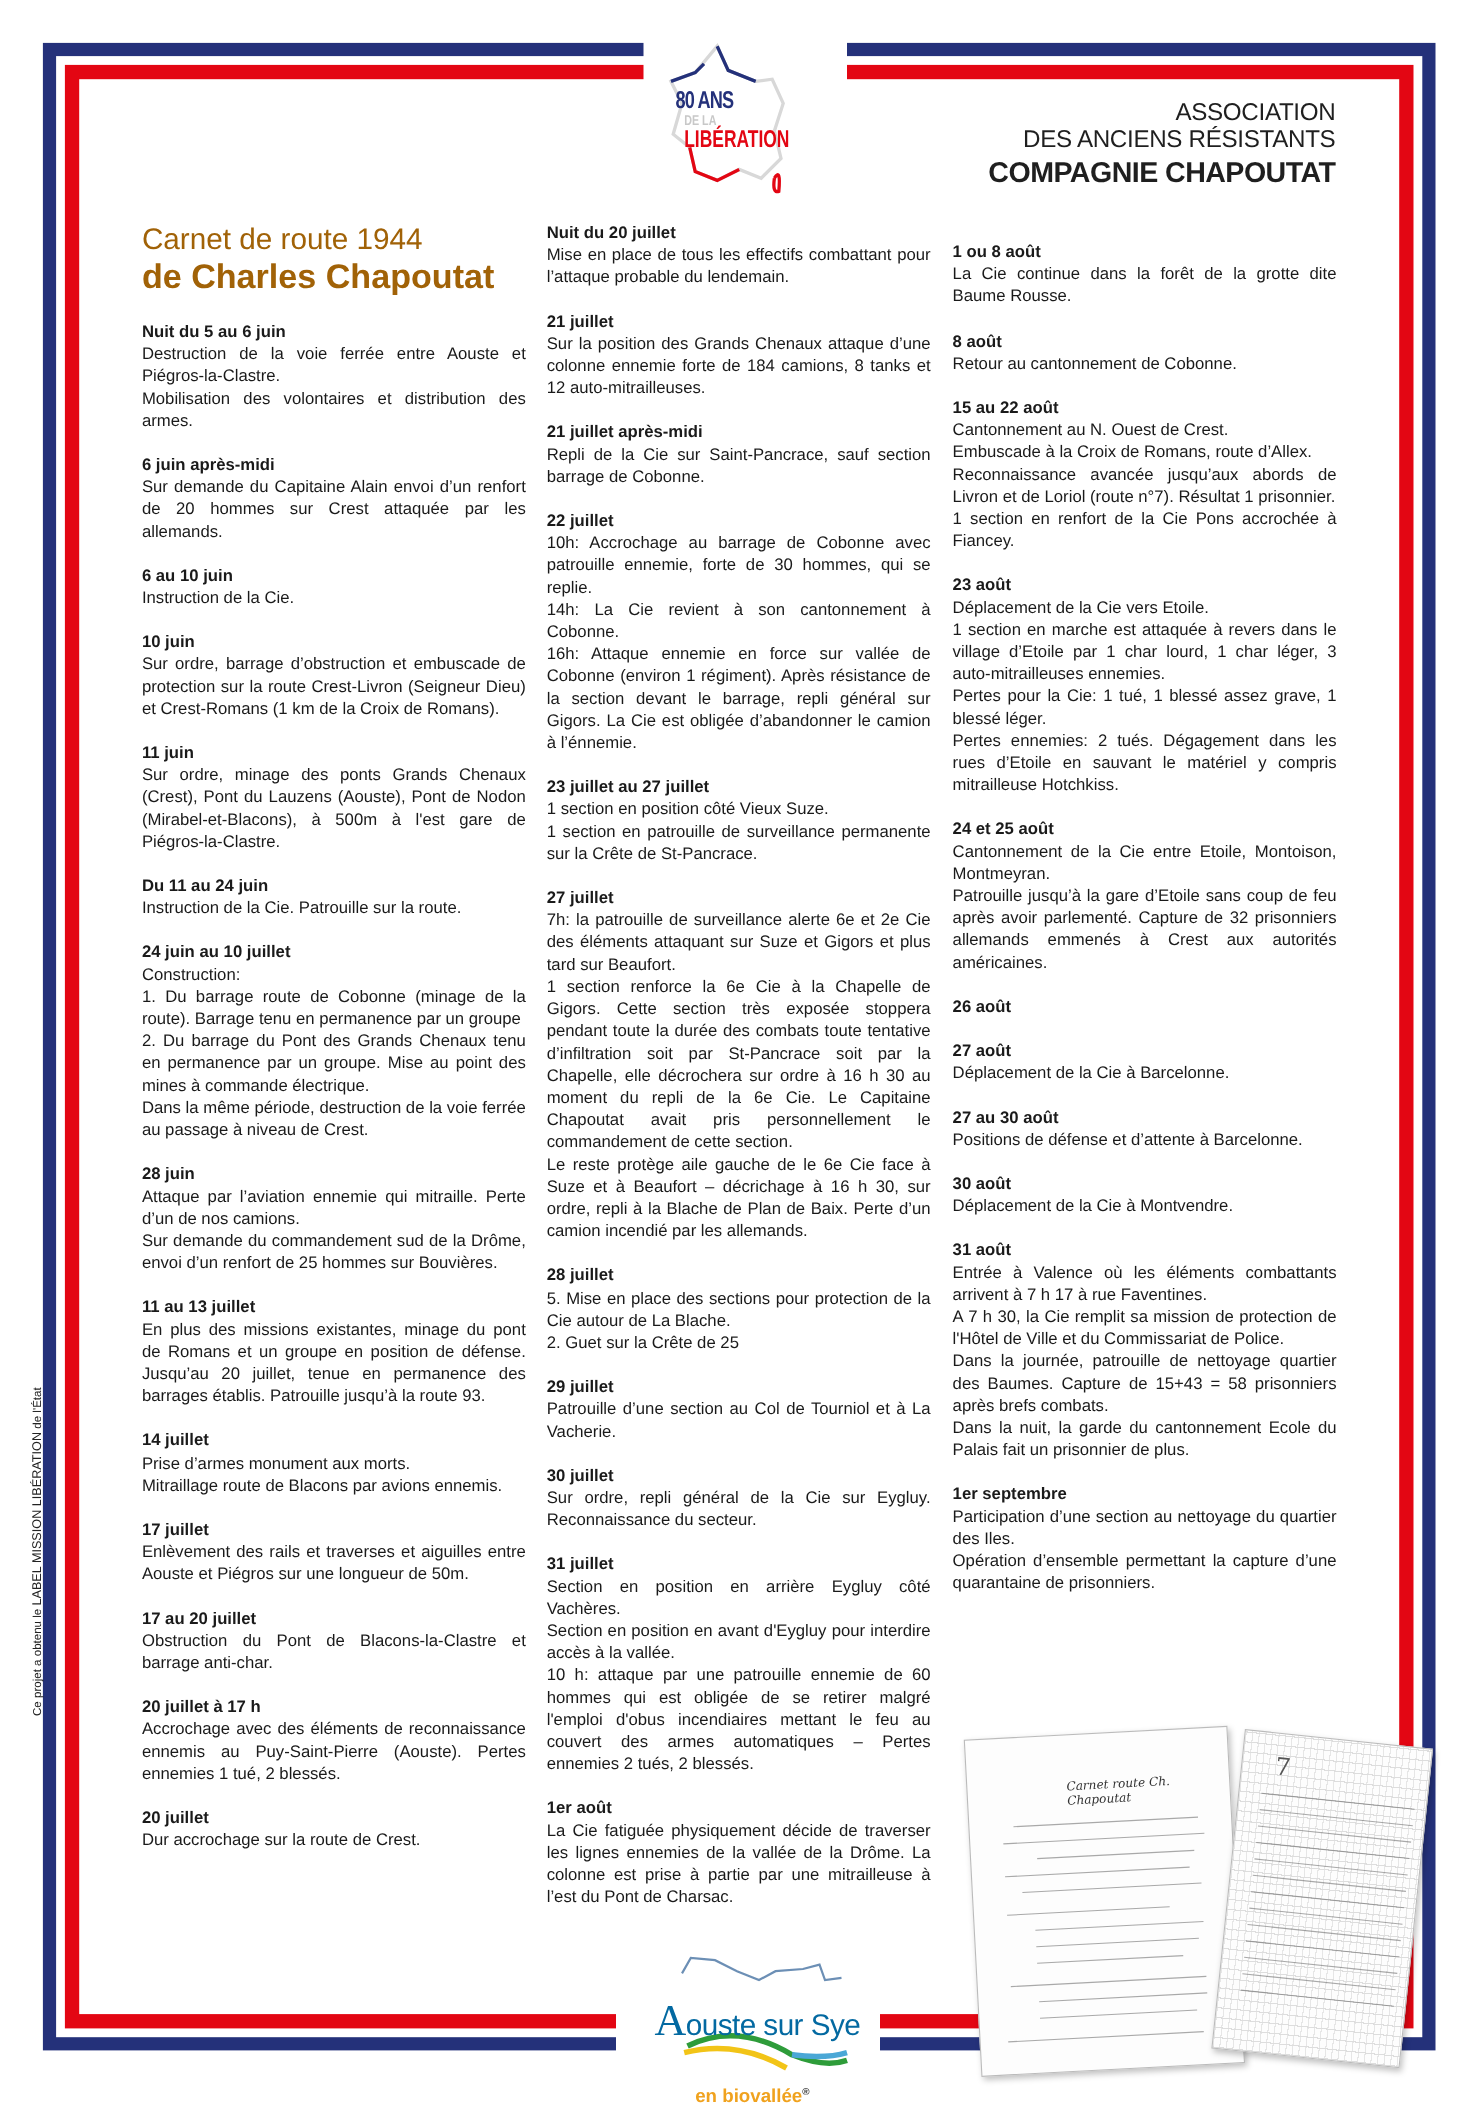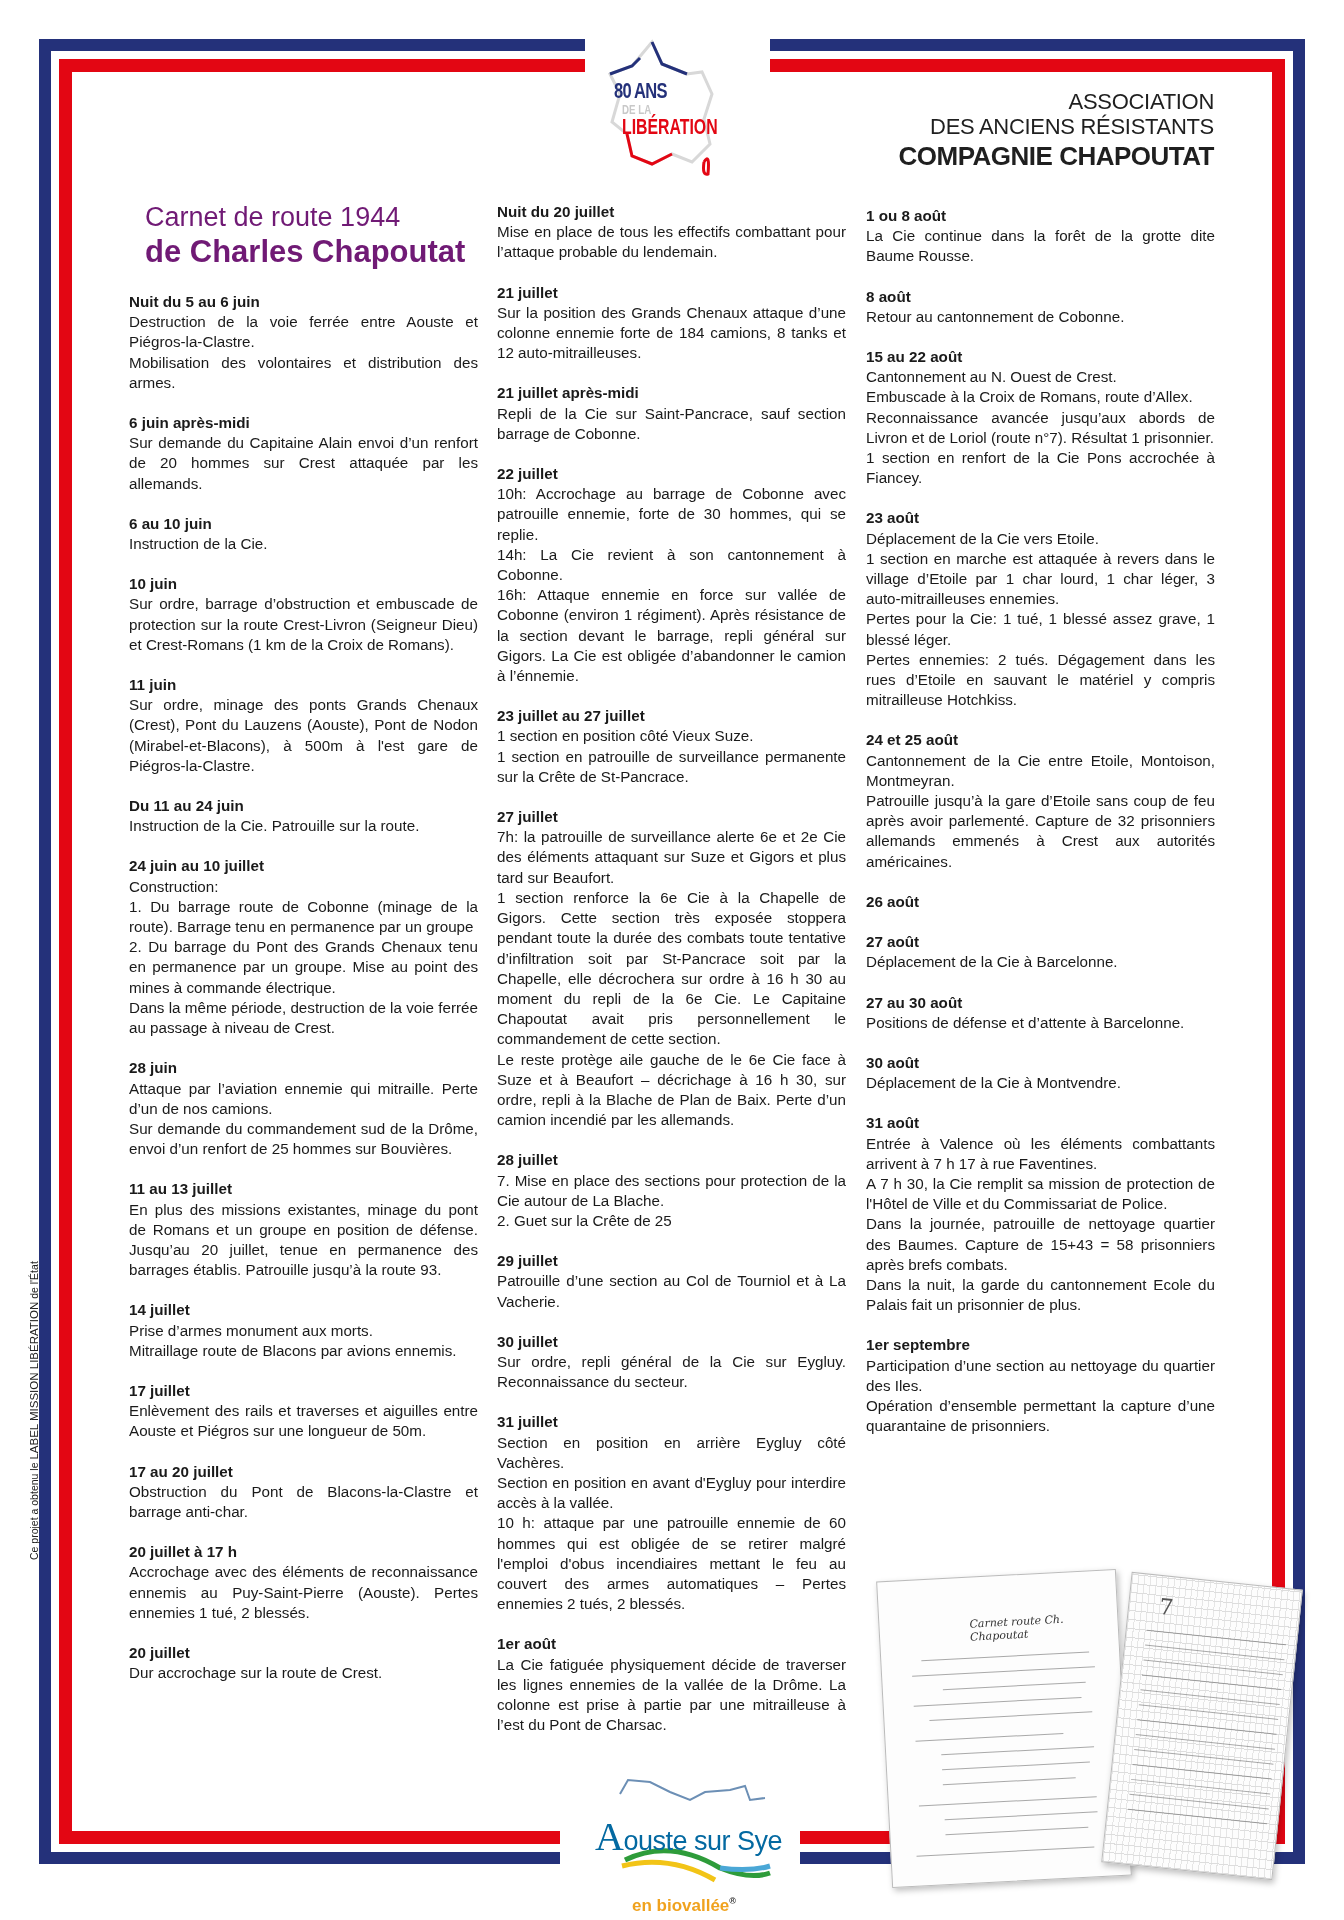--- a/index.html
+++ b/index.html
@@ -24,29 +24,29 @@
                 font-weight: bold; color: #24317a; font-size: 22px; letter-spacing: -1px; transform: scaleX(0.75); transform-origin: left; }
   .logo80 .t2 { position: absolute; left: 30px; top: 68px; color: #c8c8c8; font-size: 13px; font-weight: bold; transform: scaleX(0.75); transform-origin: left; }
   .logo80 .t3 { position: absolute; left: 30px; top: 80px; color: #e30613; font-weight: bold; font-size: 22px; transform: scaleX(0.72); transform-origin: left; }
 
   
   .assoc { position: absolute; right: 130px; top: 89px; text-align: right; color: #1f1f1f; line-height: 1.15; }
   .assoc .l1, .assoc .l2 { font-size: 22px; letter-spacing: -0.3px; }
   .assoc .l3 { font-size: 26px; font-weight: bold; letter-spacing: -0.5px; margin-top: 2px; }
 
   
-  .title-block { position: absolute; left: 129px; top: 201px; color: #701a75; margin-left: 16px; }
+  .title-block { position: absolute; left: 129px; top: 201px; color: #a16207; }
   .title-block .t-a { font-size: 27px; line-height: 32px; }
   .title-block .t-b { font-size: 31px; font-weight: bold; line-height: 38px; }
 
   
   .col { position: absolute; width: 349px; font-size: 15.2px; line-height: 20.2px; text-align: justify; }
   .col-left  { left: 129px; top: 292px; }
   .col-mid   { left: 497px; top: 202px; }
-  .col-right { left: 866px; top: 206px; }
+  .col-right { left: 866px; top: 220px; }
   .entry { margin-bottom: 20px; }
   .entry .date { font-weight: bold; display: block; }
   .entry .line { display: block; }
 
   
   .aouste { position: absolute; left: 570px; top: 1768px; width: 220px; height: 150px; }
   .aouste .name { position: absolute; left: 25px; top: 45px; font-size: 27px; color: #0369a1; letter-spacing: -0.5px; }
   .aouste .name .capA { font-family: "Liberation Serif", serif; font-size: 40px; }
   .aouste .bio { position: absolute; left: 62px; top: 128px; font-size: 17px; font-weight: bold; color: #f0a21e; }
   .aouste .bio sup { font-size: 9px; color: #333; }
@@ -188,21 +188,21 @@
       <span class="line">1 section en patrouille de surveillance permanente sur la Crête de St-Pancrace.</span>
     </div>
     <div class="entry">
       <span class="date">27 juillet</span>
       <span class="line">7h: la patrouille de surveillance alerte 6e et 2e Cie des éléments attaquant sur Suze et Gigors et plus tard sur Beaufort.</span>
       <span class="line">1 section renforce la 6e Cie à la Chapelle de Gigors. Cette section très exposée stoppera pendant toute la durée des combats toute tentative d’infiltration soit par St-Pancrace soit par la Chapelle, elle décrochera sur ordre à 16 h 30 au moment du repli de la 6e Cie. Le Capitaine Chapoutat avait pris personnellement le commandement de cette section.</span>
       <span class="line">Le reste protège aile gauche de le 6e Cie face à Suze et à Beaufort – décrichage à 16 h 30, sur ordre, repli à la Blache de Plan de Baix. Perte d’un camion incendié par les allemands.</span>
     </div>
     <div class="entry">
       <span class="date">28 juillet</span>
-      <span class="line">7. Mise en place des sections pour protection de la Cie autour de La Blache.</span>
+      <span class="line">5. Mise en place des sections pour protection de la Cie autour de La Blache.</span>
       <span class="line">2. Guet sur la Crête de 25</span>
     </div>
     <div class="entry">
       <span class="date">29 juillet</span>
       <span class="line">Patrouille d’une section au Col de Tourniol et à La Vacherie.</span>
     </div>
     <div class="entry">
       <span class="date">30 juillet</span>
       <span class="line">Sur ordre, repli général de la Cie sur Eygluy. Reconnaissance du secteur.</span>
     </div>

